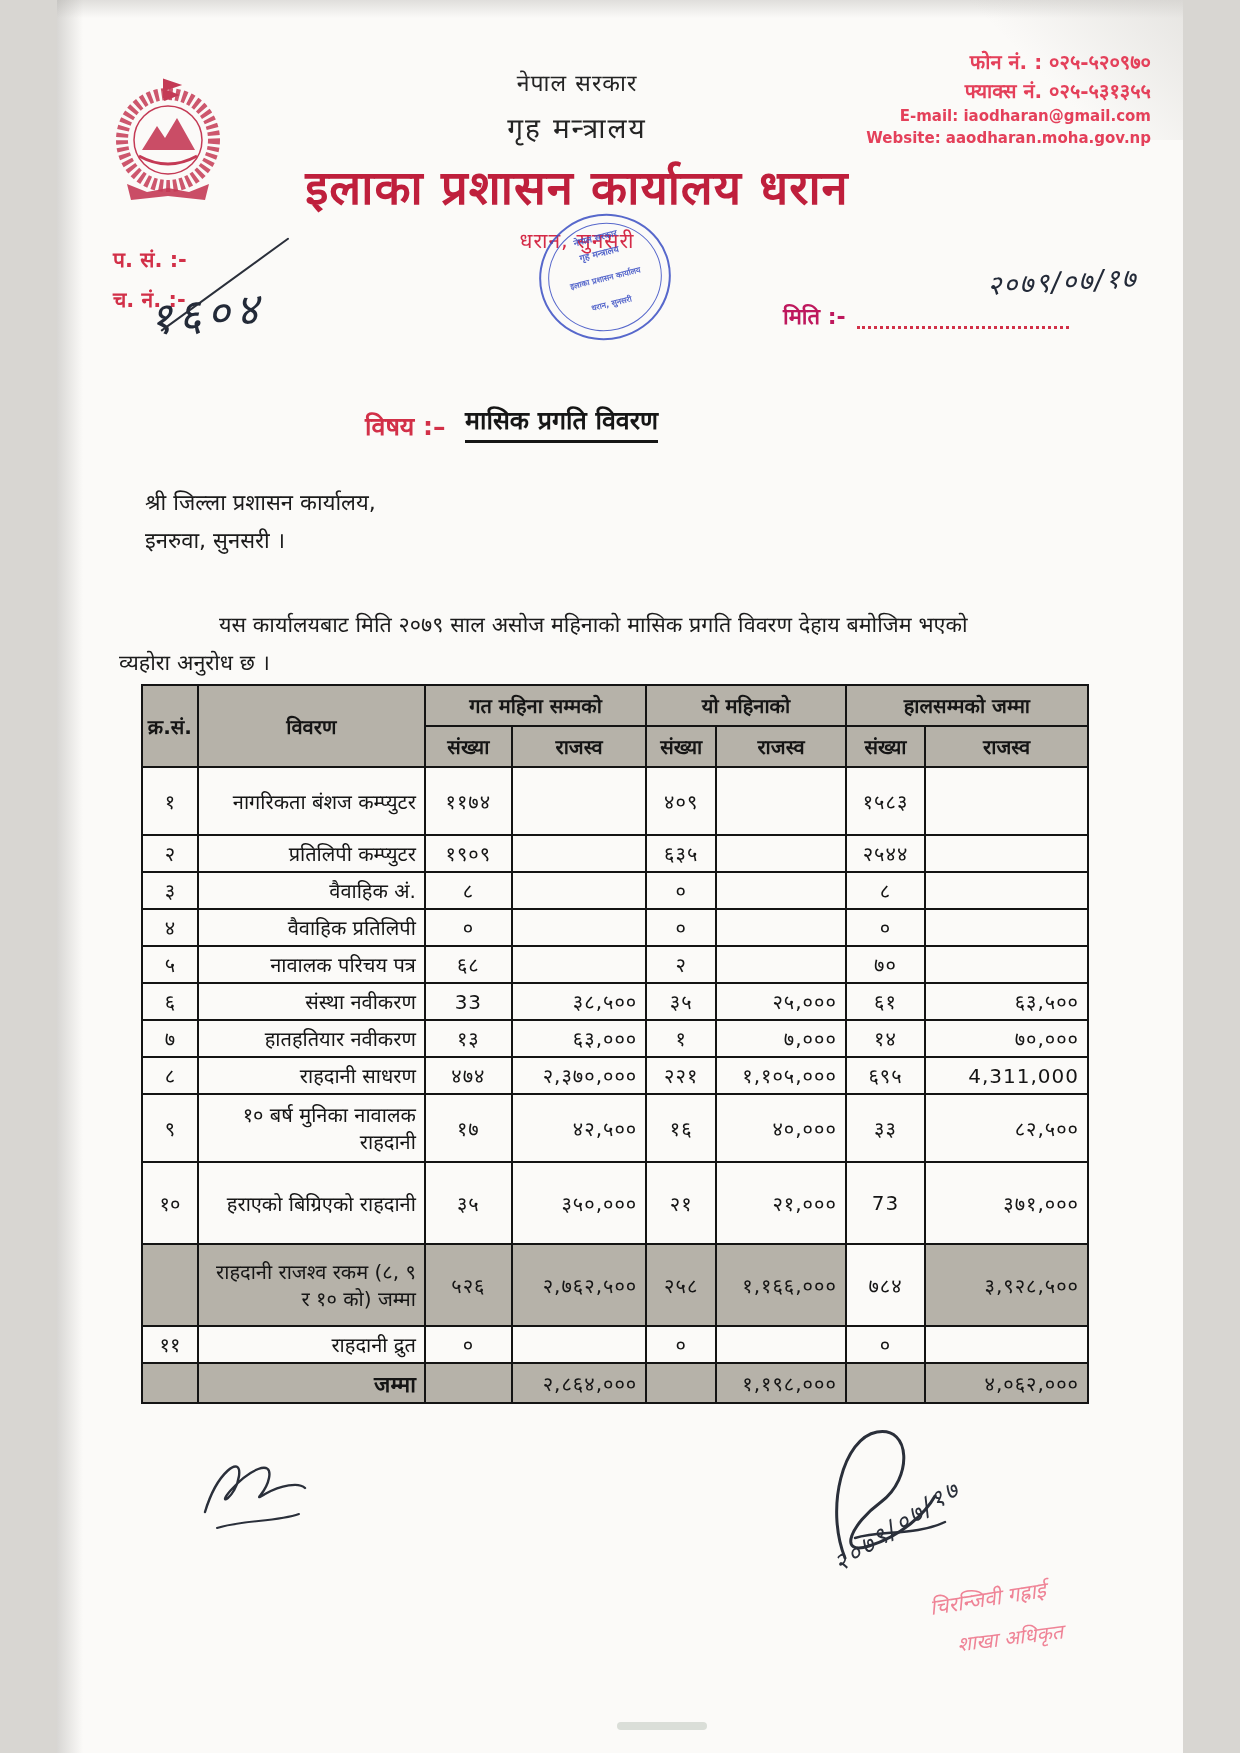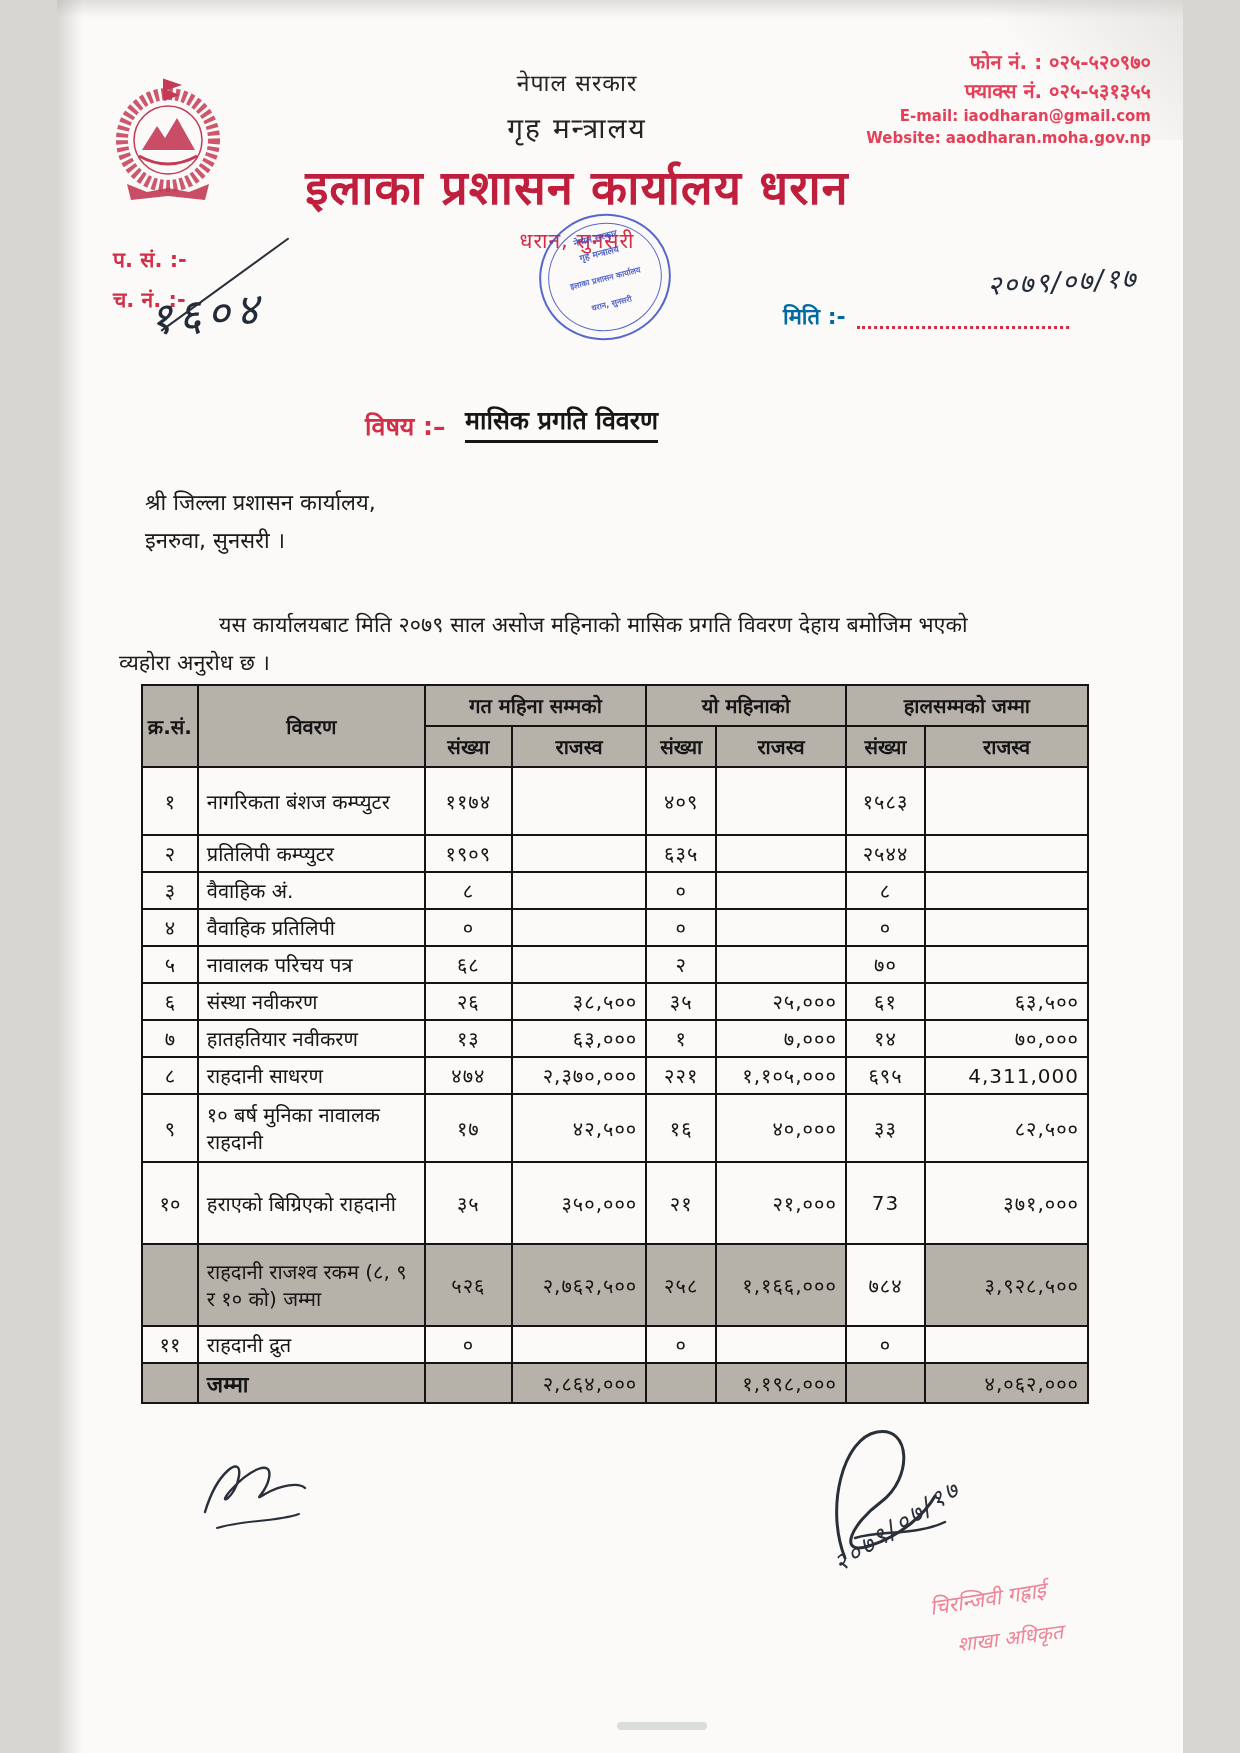--- a/index.html
+++ b/index.html
@@ -29,21 +29,21 @@
   .contact .en{font-size:15px;font-weight:bold;color:#e4405a;}
 
   
   .ref-block{position:absolute;left:56px;top:240px;color:#d23048;font-size:21px;
     font-weight:bold;line-height:40px;}
   .handwrite{color:#232a38;}
   .chn-value{position:absolute;left:92px;top:282px;font-size:44px;font-style:italic;
     transform:rotate(-6deg);letter-spacing:6px;}
   .chn-slash{position:absolute;left:104px;top:330px;width:158px;height:2px;
     background:#2a2f3a;transform:rotate(-36deg);transform-origin:left center;border-radius:2px;}
-  .miti-label{position:absolute;left:726px;top:300px;color:#0369a1;font-size:22px;font-weight:bold;}
+  .miti-label{position:absolute;left:726px;top:300px;color:#be185d;font-size:22px;font-weight:bold;}
   .miti-dots{position:absolute;left:800px;top:300px;width:212px;height:26px;
     border-bottom:3px dotted #d23048;}
   .miti-value{position:absolute;left:930px;top:262px;font-size:27px;font-style:italic;
     transform:rotate(-3deg);letter-spacing:2px;}
 
   
   .stamp{position:absolute;left:482px;top:214px;width:132px;height:126px;
     transform:rotate(-14deg);opacity:.85;}
   .stamp .ring{position:absolute;inset:0;border:2px solid #3b4fc4;border-radius:50%;}
   .stamp .ring2{position:absolute;inset:9px;border:1px solid #3b4fc4;border-radius:50%;}
@@ -59,21 +59,21 @@
     line-height:38px;text-align:left;}
   .body-para .indent{display:inline-block;width:100px;}
 
   
   table.report{position:absolute;left:84px;top:684px;width:948px;
     border-collapse:collapse;border:2px solid #4d7c0f;}
   table.report th,table.report td{border:2.5px solid #141414;padding:4px 8px;
     font-size:20px;color:#151515;vertical-align:middle;}
   table.report th{background:#b6b2a9;font-weight:bold;font-size:20px;padding:6px 4px;}
   td.sn{text-align:center;font-size:21px;}
-  td.desc{font-size:21px;padding-left:10px;}
+  td.desc{font-size:21px;padding-left:10px;text-align:right;}
   td.qty{text-align:center;letter-spacing:1px;}
   td.rev{text-align:right;padding-right:14px;letter-spacing:1px;}
   tr.tall td{height:58px;}
   tr.xtall td{height:72px;}
   tr.shaded td{background:#b6b2a9;}
   tr.shaded td.white{background:#fbfaf8;}
   tr.boldrow td.desc{font-weight:bold;font-size:22px;}
 
   
   .sig-left{position:absolute;left:130px;top:1442px;width:140px;height:100px;}
@@ -229,21 +229,21 @@
           <td class="qty">६८</td>
           <td class="rev"></td>
           <td class="qty">२</td>
           <td class="rev"></td>
           <td class="qty">७०</td>
           <td class="rev"></td>
         </tr>
         <tr>
           <td class="sn">६</td>
           <td class="desc">संस्था नवीकरण</td>
-          <td class="qty">२६</td>
+          <td class="qty">33</td>
           <td class="rev">३८,५००</td>
           <td class="qty">३५</td>
           <td class="rev">२५,०००</td>
           <td class="qty">६१</td>
           <td class="rev">६३,५००</td>
         </tr>
         <tr>
           <td class="sn">७</td>
           <td class="desc">हातहतियार नवीकरण</td>
           <td class="qty">१३</td>

